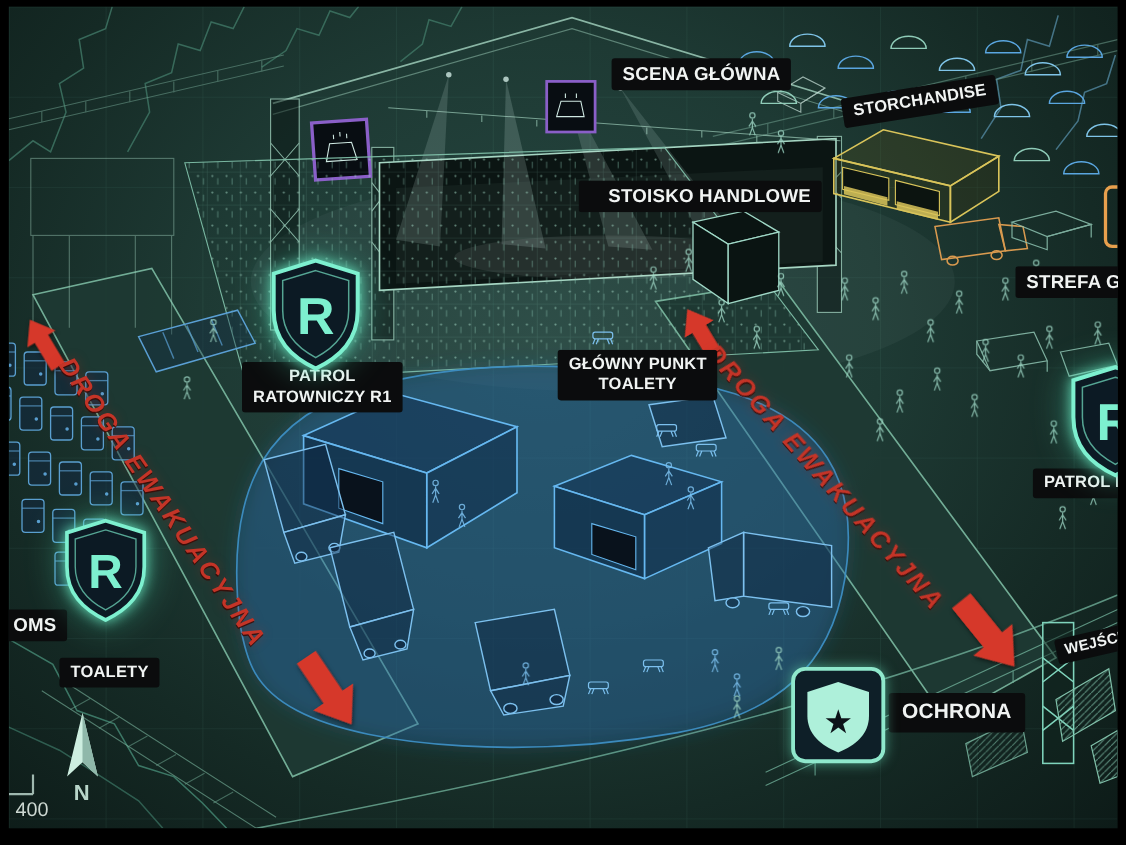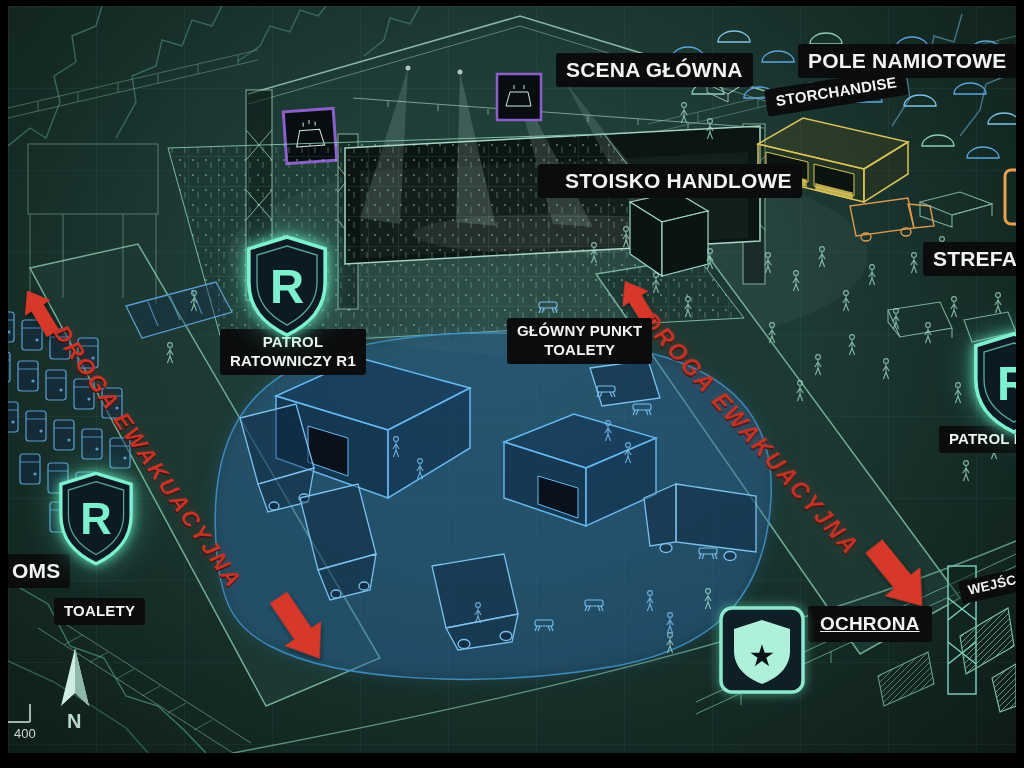--- a/index.html
+++ b/index.html
@@ -1,32 +1,32 @@
 <!DOCTYPE html>
 <html><head>
 <meta charset="utf-8">
 <style>
   html,body{margin:0;padding:0;background:#000;}
   .frame{position:relative;width:1024px;height:768px;background:#000;overflow:hidden;font-family:"Liberation Sans",sans-serif;}
   .map{position:absolute;left:8px;top:6px;width:1008px;height:747px;overflow:hidden;
        background:radial-gradient(ellipse at 48% 40%, #264741 0%, #1e3a34 42%, #152a25 70%, #0d1b18 100%);}
   .map svg.art{position:absolute;left:0;top:0;}
-  .lbl{position:absolute;background:#0b0c0d;color:#f1f4f3;font-weight:700;font-size:21px;line-height:1.25;
+  .lbl{position:absolute;background:#0b0c0d;color:#f1f4f3;font-weight:700;font-size:17px;line-height:1.25;
        padding:4px 10px;border-radius:3px;white-space:nowrap;letter-spacing:.2px;z-index:5;}
   .lbl.sm{font-size:15px;}
   .lbl.center{text-align:center;}
   .lbl span{display:block;}
   .red-route{position:absolute;color:#c43427;font-weight:800;font-style:italic;font-size:23px;letter-spacing:2.5px;
        white-space:nowrap;transform-origin:0 0;z-index:4;
        text-shadow:1px 1px 0 rgba(60,8,4,.85),0 0 10px rgba(190,40,25,.35);}
   .shield{position:absolute;z-index:6;
        filter:drop-shadow(0 0 6px rgba(110,240,200,.85)) drop-shadow(0 0 16px rgba(80,220,180,.45));}
   .sec-icon{position:absolute;z-index:6;filter:drop-shadow(0 0 6px rgba(110,240,200,.55));}
   .north-label{position:absolute;color:#b9d6ca;font-weight:700;font-size:20px;z-index:5;}
-  .scale-label{position:absolute;color:#cdd8d2;font-weight:400;font-size:13px;z-index:5;}
+  .scale-label{position:absolute;color:#cdd8d2;font-weight:400;font-size:18px;z-index:5;}
 </style>
 </head>
 <body>
 
 <div class="frame">
  <div class="map">
 
   <svg class="art" width="1008" height="747" viewBox="0 0 1008 747">
     <defs>
       <pattern id="grid" width="88" height="82" patternUnits="userSpaceOnUse">
@@ -343,36 +343,35 @@
     <g>
       <polygon points="67,642 81,700 67,687 53,700" fill="#cdeee0"></polygon>
       <polygon points="67,642 81,700 67,687" fill="#8fb8aa"></polygon>
     </g>
     <g stroke="#9fb8af" stroke-width="2" fill="none">
       <path d="M0,716 L22,716 M22,698 L22,716"></path>
     </g>
   </svg>
 
   <div class="lbl" style="left:548px;top:47px;">SCENA GŁÓWNA</div>
-  <div class="lbl" style="left:790px;top:38px;">POLE NAMIOTOWE</div>
   <div class="lbl sm" style="left:756px;top:84px;transform:rotate(-9deg);transform-origin:0 0;">STORCHANDISE</div>
-  <div class="lbl" style="left:530px;top:158px;padding-left:27px;">STOISKO HANDLOWE</div>
+  <div class="lbl" style="left:518px;top:158px;padding-left:27px;">STOISKO HANDLOWE</div>
   <div class="lbl" style="left:915px;top:236px;">STREFA GAST</div>
   <div class="lbl sm center" style="left:212px;top:323px;">
     <span>PATROL</span>
     <span>RATOWNICZY R1</span>
   </div>
   <div class="lbl sm center" style="left:499px;top:312px;">
     <span>GŁÓWNY PUNKT</span>
     <span>TOALETY</span>
   </div>
   <div class="lbl sm" style="left:931px;top:420px;">PATROL RAT</div>
   <div class="lbl sm" style="left:46px;top:557px;margin-top:35px;">TOALETY</div>
   <div class="lbl" style="left:-6px;top:500px;margin-top:48px;">OMS</div>
-  <div class="lbl" style="left:800px;top:600px;font-size:19px;padding:6px 12px;text-decoration:underline;">OCHRONA</div>
+  <div class="lbl" style="left:800px;top:624px;font-size:19px;padding:6px 12px;">OCHRONA</div>
   <div class="lbl" style="left:950px;top:576px;font-size:13.5px;padding:3px 8px;transform:rotate(-13deg);transform-origin:0 0;">WEJŚCIE</div>
 
   <div class="red-route" style="left:62px;top:314px;transform:rotate(55.5deg);">DROGA EWAKUACYJNA</div>
   <div class="red-route" style="left:648px;top:302px;transform:rotate(48.5deg);">DROGA EWAKUACYJNA</div>
 
   <svg class="shield" style="left:229px;top:225px;" width="100" height="110" viewBox="0 0 110 120">
     <path d="M55,6 L97,19 L97,56 C97,85 80,102 55,114 C30,102 13,85 13,56 L13,19 Z" fill="#0c1a24" stroke="#7df0cf" stroke-width="4"></path>
     <path d="M55,16 L88,26 L88,56 C88,79 74,93 55,103 C36,93 22,79 22,56 L22,26 Z" fill="none" stroke="#7df0cf" stroke-width="1.5" opacity="0.65"></path>
     <text x="55" y="79" text-anchor="middle" font-family="Liberation Sans, sans-serif" font-weight="700" font-size="52" fill="#7df0cf">R</text>
   </svg>

